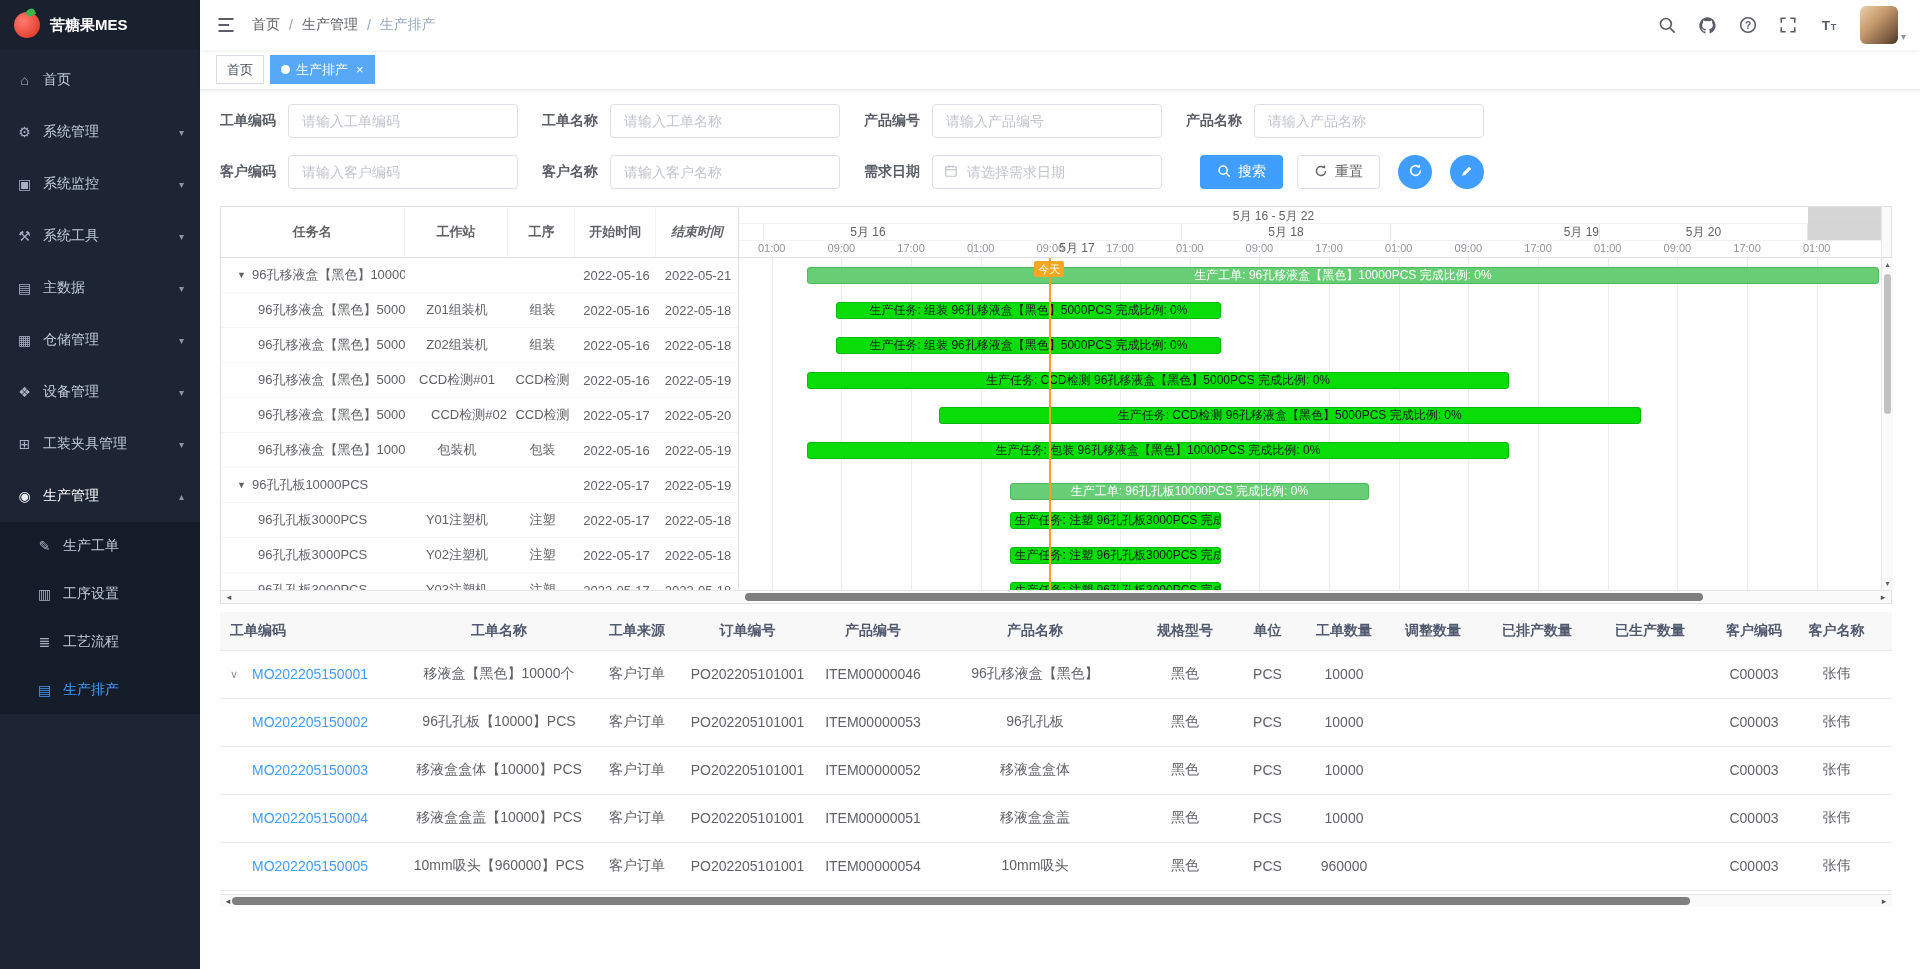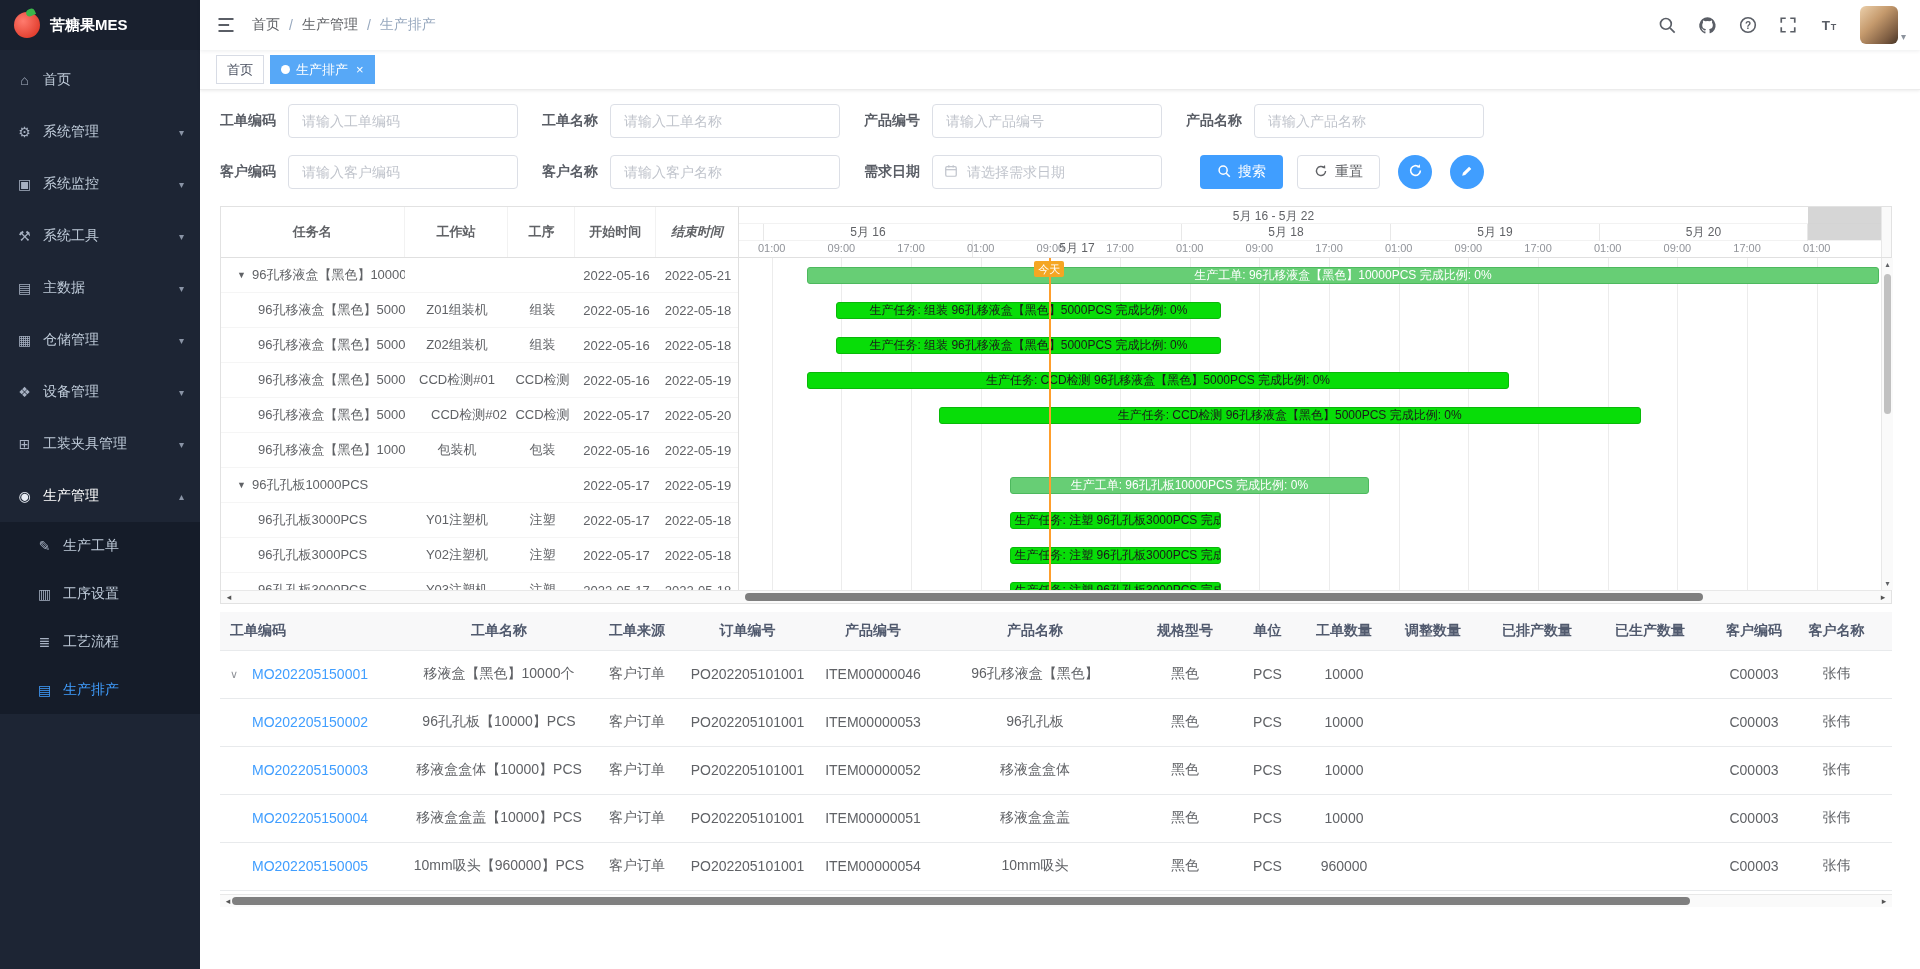--- a/index.html
+++ b/index.html
@@ -360,21 +360,21 @@
             </div>
           <div class="tl-head">
             <div class="tl-range">
               <span class="tl-range-label">5月 16 - 5月 22</span>
               <div class="tl-range-gray"></div>
             </div>
             <div class="tl-days" id="tlDays">
                 <div class="tl-day" style="left: 24px; width: 209px;">5月 16</div>
                 <div class="tl-day" style="left: 233px; width: 209px; margin-top: 16px;">5月 17</div>
                 <div class="tl-day" style="left: 442px; width: 209px;">5月 18</div>
-                <div class="tl-day" style="left: 651px; width: 209px;">5月 19</div>
+                <div class="tl-day" style="left: 651px; width: 209px; text-align: right;">5月 19</div>
                 <div class="tl-day" style="left: 860px; width: 209px; border-right: 1px solid rgb(232, 232, 232);">5月 20</div>
               </div>
             <div class="tl-hours" id="tlHours">
                 <span class="tl-hour" style="left: 32.7083px;">01:00</span>
                 <span class="tl-hour" style="left: 102.375px;">09:00</span>
                 <span class="tl-hour" style="left: 172.042px;">17:00</span>
                 <span class="tl-hour" style="left: 241.708px;">01:00</span>
                 <span class="tl-hour" style="left: 311.375px;">09:00</span>
                 <span class="tl-hour" style="left: 381.042px;">17:00</span>
                 <span class="tl-hour" style="left: 450.708px;">01:00</span>
@@ -503,21 +503,22 @@
               <div class="grid-line" style="left: 938.375px;"></div>
               <div class="grid-line" style="left: 1008.04px;"></div>
               <div class="grid-line" style="left: 1077.71px;"></div>
               <div class="today-line" style="left: 310.33px;"></div>
               <div class="today-label" style="left: 310.33px;">今天</div>
               <div class="bar order" style="left: 67.89px; width: 1072.17px; top: 9px;">生产工单: 96孔移液盒【黑色】10000PCS 完成比例: 0%</div>
               <div class="bar task" style="left: 97.15px; width: 384.56px; top: 44px;">生产任务: 组装 96孔移液盒【黑色】5000PCS 完成比例: 0%</div>
               <div class="bar task" style="left: 97.15px; width: 384.56px; top: 79px;">生产任务: 组装 96孔移液盒【黑色】5000PCS 完成比例: 0%</div>
               <div class="bar task" style="left: 67.89px; width: 702.24px; top: 114px;">生产任务: CCD检测 96孔移液盒【黑色】5000PCS 完成比例: 0%</div>
               <div class="bar task" style="left: 199.56px; width: 702.24px; top: 149px;">生产任务: CCD检测 96孔移液盒【黑色】5000PCS 完成比例: 0%</div>
-              <div class="bar order" style="left: 270.62px; width: 359.48px; top: 219px;">生产工单: 96孔孔板10000PCS 完成比例: 0%</div>
+              <div class="bar task" style="left: 67.89px; width: 702.24px; top: 184px;">生产任务: 包装 96孔移液盒【黑色】10000PCS 完成比例: 0%</div>
+              <div class="bar order" style="left: 270.62px; width: 359.48px; top: 225px;">生产工单: 96孔孔板10000PCS 完成比例: 0%</div>
               <div class="bar task" style="left: 270.62px; width: 211.09px; top: 254px;">生产任务: 注塑 96孔孔板3000PCS 完成比例: 0%</div>
               <div class="bar task" style="left: 270.62px; width: 211.09px; top: 289px;">生产任务: 注塑 96孔孔板3000PCS 完成比例: 0%</div>
               <div class="bar task" style="left: 270.62px; width: 211.09px; top: 324px;">生产任务: 注塑 96孔孔板3000PCS 完成比例: 0%</div>
             </div>
           <div class="gantt-vscroll">
             <span class="vs-arrow up">▴</span>
             <div class="vs-thumb"></div>
             <span class="vs-arrow down">▾</span>
           </div>
         </div>

